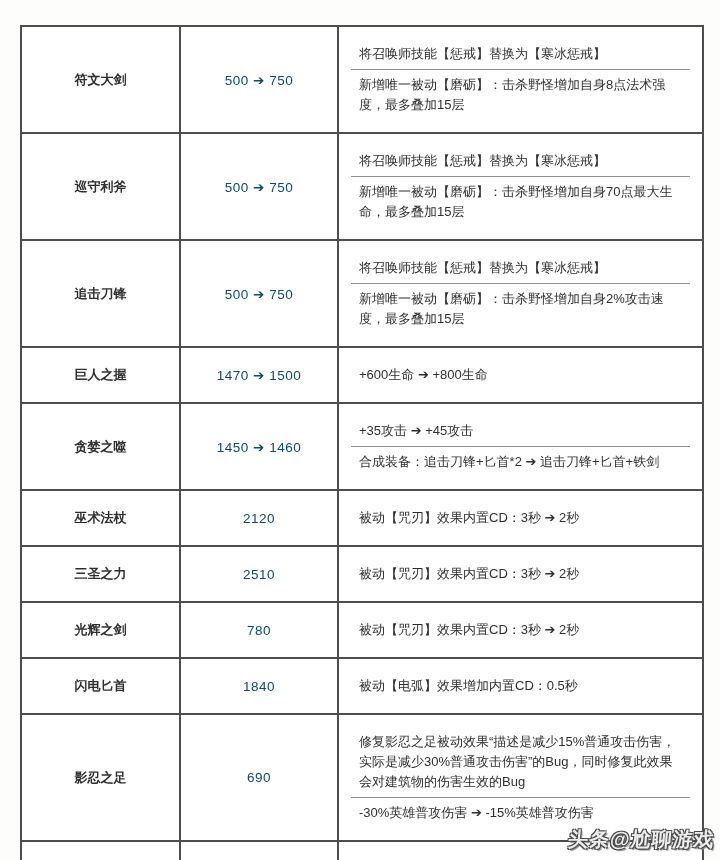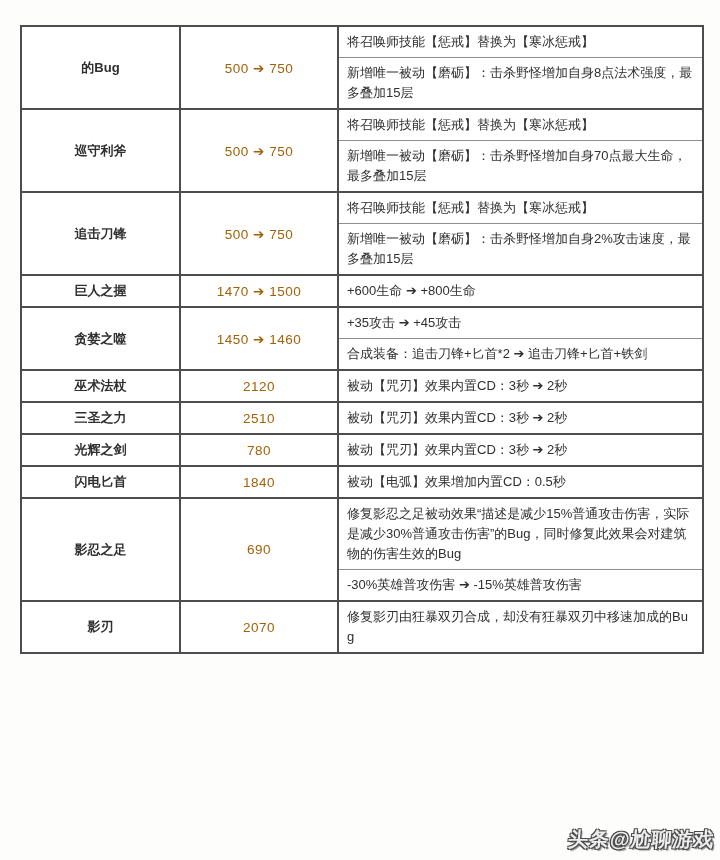--- a/index.html
+++ b/index.html
@@ -25,24 +25,24 @@
   }
   .name-cell {
     text-align:center;
     font-weight:bold;
     font-size:13px;
     color:#2f2f2f;
   }
   .price-cell {
     text-align:center;
     font-size:13.5px;
-    color:#a16207;
+    color:#0c4a6e;
     letter-spacing:0.5px;
   }
-  .desc-cell { padding:0; }
+  .desc-cell { padding:12px; }
   .change {
     padding:5px 8px;
     font-size:13px;
     line-height:20px;
     color:#2f2f2f;
   }
   .change + .change { border-top:1px solid #8f8f8f; }
   .watermark {
     position:absolute;
     right:5px; top:826px;
@@ -64,21 +64,21 @@
 <body>
 
 <table class="items-table">
   <colgroup>
     <col style="width:159px">
     <col style="width:158px">
     <col style="width:365px">
   </colgroup>
   <tbody id="rows-body">
       <tr>
-        <td class="name-cell">的Bug</td>
+        <td class="name-cell">符文大剑</td>
         <td class="price-cell">500 ➔ 750</td>
         <td class="desc-cell">
           <div class="change">将召唤师技能【惩戒】替换为【寒冰惩戒】</div>
           <div class="change">新增唯一被动【磨砺】：击杀野怪增加自身8点法术强度，最多叠加15层</div>
         </td>
       </tr>
       <tr>
         <td class="name-cell">巡守利斧</td>
         <td class="price-cell">500 ➔ 750</td>
         <td class="desc-cell">

